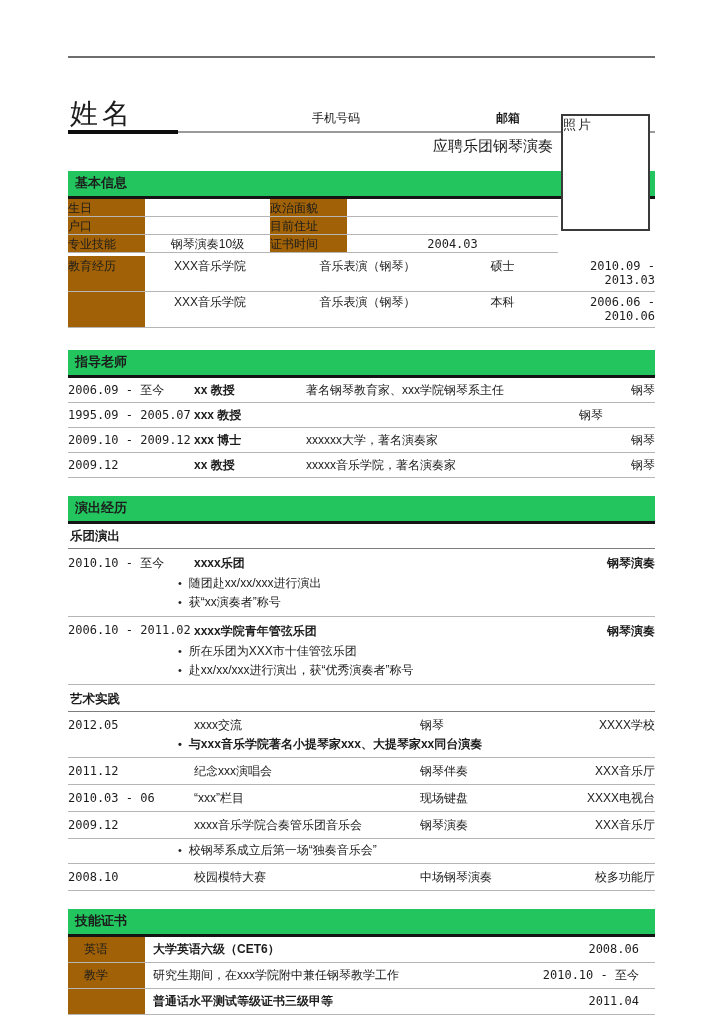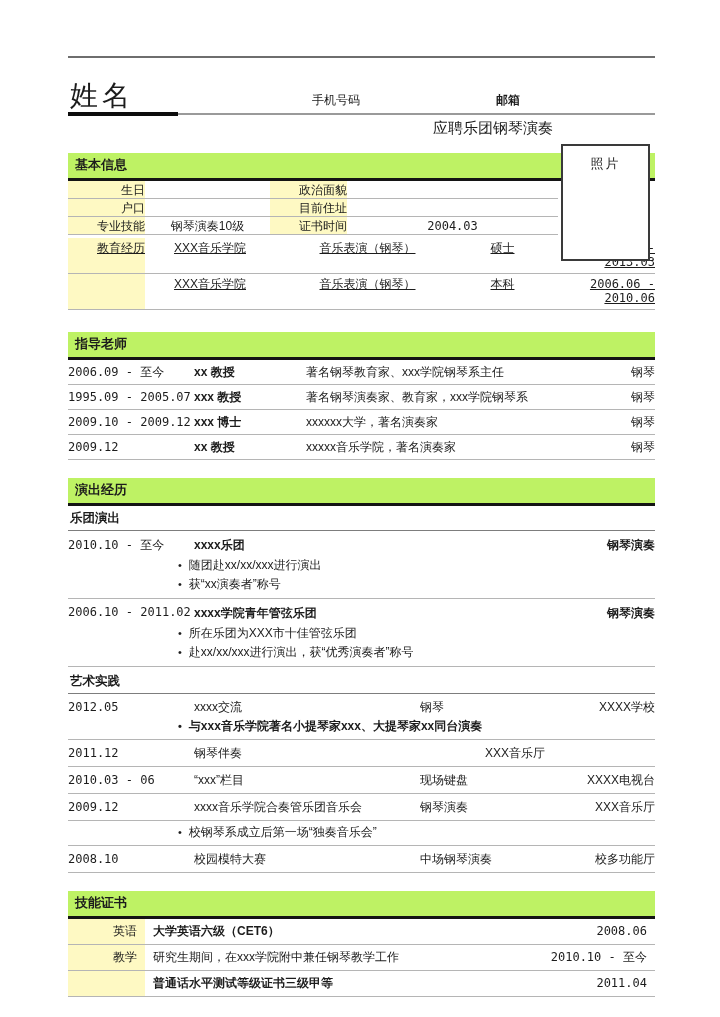--- a/index.html
+++ b/index.html
@@ -3,44 +3,44 @@
 <meta charset="utf-8">
 <style>
   * { margin:0; padding:0; box-sizing:border-box; }
   html,body { background:#fff; }
   body { font-family:"Liberation Sans","DejaVu Sans",sans-serif; color:#1c1c1c; }
   .page { position:relative; width:720px; height:1017px; background:#ffffff; overflow:hidden; }
   .content { position:absolute; left:68px; top:0; width:587px; }
 
   .top-rule { margin-top:56px; height:2px; background:#6e6e6e; }
 
-  .header-row { position:relative; height:55px; }
+  .header-row { position:relative; height:73px; }
   .name { position:absolute; left:2px; bottom:-2px; font-size:28px; letter-spacing:4px; font-weight:500; }
   .phone { position:absolute; left:244px; bottom:4px; font-size:12px; }
   .email { position:absolute; left:428px; bottom:4px; font-size:12px; font-weight:bold; }
   .name-underline { position:relative; height:2px; background:#9a9a9a; }
   .name-underline::before { content:""; position:absolute; left:0; top:-1px; width:110px; height:3.5px; background:#0d0d0d; }
 
   .apply-row { margin-top:4px; height:18px; text-align:right; padding-right:102px; font-size:15px; }
 
-  .photo-box { position:absolute; left:561px; top:114px; width:89px; height:117px; border:2px solid #3a3a3a; background:#fff; text-align:center; padding-top:9px; font-size:13px; letter-spacing:2px; z-index:5;margin-top:30px; }
+  .photo-box { position:absolute; left:561px; top:114px; width:89px; height:117px; border:2px solid #3a3a3a; background:#fff; text-align:left; font-size:13px; letter-spacing:2px; z-index:5; }
 
   .section { margin-top:16px; }
-  .section-header { background:#bef264; font-weight:bold; font-size:13px; padding:3px 7px 4px; border-bottom:3px solid #141414; }
+  .section-header { background:#22c55e; font-weight:bold; font-size:13px; padding:3px 7px 4px; border-bottom:3px solid #141414; }
 
   .mono { font-family:"DejaVu Sans Mono","Liberation Mono",monospace; }
   .bold { font-weight:bold; }
 
   
   .binfo-row { display:grid; grid-template-columns:77px 125px 77px 1fr; width:490px; border-bottom:1px solid #b5b5b5; font-size:12px; }
   .binfo-row > div { padding:2px 0 1px; line-height:14px; }
-  .lbl { background:#fef9c3; text-align:right; }
+  .lbl { background:#a16207; text-align:left; }
   .cell-c { text-align:center; }
   .edu-block { margin-top:3px; }
-  .edu-row { display:grid; grid-template-columns:77px 130px 185px 85px 1fr; border-bottom:1px solid #b5b5b5; font-size:12px;text-decoration:underline; }
+  .edu-row { display:grid; grid-template-columns:77px 130px 185px 85px 1fr; border-bottom:1px solid #b5b5b5; font-size:12px; }
   .edu-row > div { padding:3px 0 4px; line-height:14px; }
   .cell-r { text-align:right; }
 
   
   .teacher-row { display:grid; grid-template-columns:126px 112px 1fr 52px; border-bottom:1px solid #b5b5b5; font-size:12px; }
   .teacher-row > div { padding:5px 0; line-height:14px; }
 
   .subheader { font-weight:bold; font-size:12.5px; padding:4px 2px 3px; border-bottom:1.5px solid #7d7d7d; }
 
   
@@ -48,21 +48,21 @@
   .perf-head { display:grid; grid-template-columns:126px 1fr 95px; font-size:12px; padding:4px 0 2px; }
   .bullet { margin-left:110px; font-size:12px; line-height:19px; }
   .bullet::before { content:"•"; margin-right:7px; font-size:11px; }
 
   
   .art-row { border-bottom:1px solid #b5b5b5; padding:2px 0 3px; }
   .art-main { display:grid; grid-template-columns:126px 226px 125px 1fr; font-size:12px; padding:4px 0 2px; line-height:15px; }
 
   
   .skill-row { display:grid; grid-template-columns:77px 1fr 150px; border-bottom:1px solid #b5b5b5; font-size:12px; }
-  .skill-row > div { padding:5px 8px 6px; line-height:14px; }
+  .skill-row > div { padding:5px 16px 6px; line-height:14px; }
   .skill-text { padding-left:8px !important; }
 </style>
 </head>
 <body>
 
 <div class="page">
 
   <div class="photo-box">
     <span>照片</span>
   </div>
@@ -124,21 +124,20 @@
 
       <div class="teacher-row">
         <div class="mono">2006.09 - 至今</div>
         <div class="bold">xx 教授</div>
         <div>著名钢琴教育家、xxx学院钢琴系主任</div>
         <div class="cell-r">钢琴</div>
       </div>
       <div class="teacher-row">
         <div class="mono">1995.09 - 2005.07</div>
         <div class="bold">xxx 教授</div>
-        <div>著名钢琴演奏家、教育家，xxx学院钢琴系</div>
         <div class="cell-r">钢琴</div>
       </div>
       <div class="teacher-row">
         <div class="mono">2009.10 - 2009.12</div>
         <div class="bold">xxx 博士</div>
         <div>xxxxxx大学，著名演奏家</div>
         <div class="cell-r">钢琴</div>
       </div>
       <div class="teacher-row">
         <div class="mono">2009.12</div>
@@ -180,20 +179,21 @@
           <div class="mono">2012.05</div>
           <div>xxxx交流</div>
           <div>钢琴</div>
           <div class="cell-r">XXXX学校</div>
         </div>
         <div class="bullet bold">与xxx音乐学院著名小提琴家xxx、大提琴家xx同台演奏</div>
       </div>
       <div class="art-row">
         <div class="art-main">
           <div class="mono">2011.12</div>
+          <div>纪念xxx演唱会</div>
           <div>钢琴伴奏</div>
           <div class="cell-r">XXX音乐厅</div>
         </div>
       </div>
       <div class="art-row">
         <div class="art-main">
           <div class="mono">2010.03 - 06</div>
           <div>“xxx”栏目</div>
           <div>现场键盘</div>
           <div class="cell-r">XXXX电视台</div>

